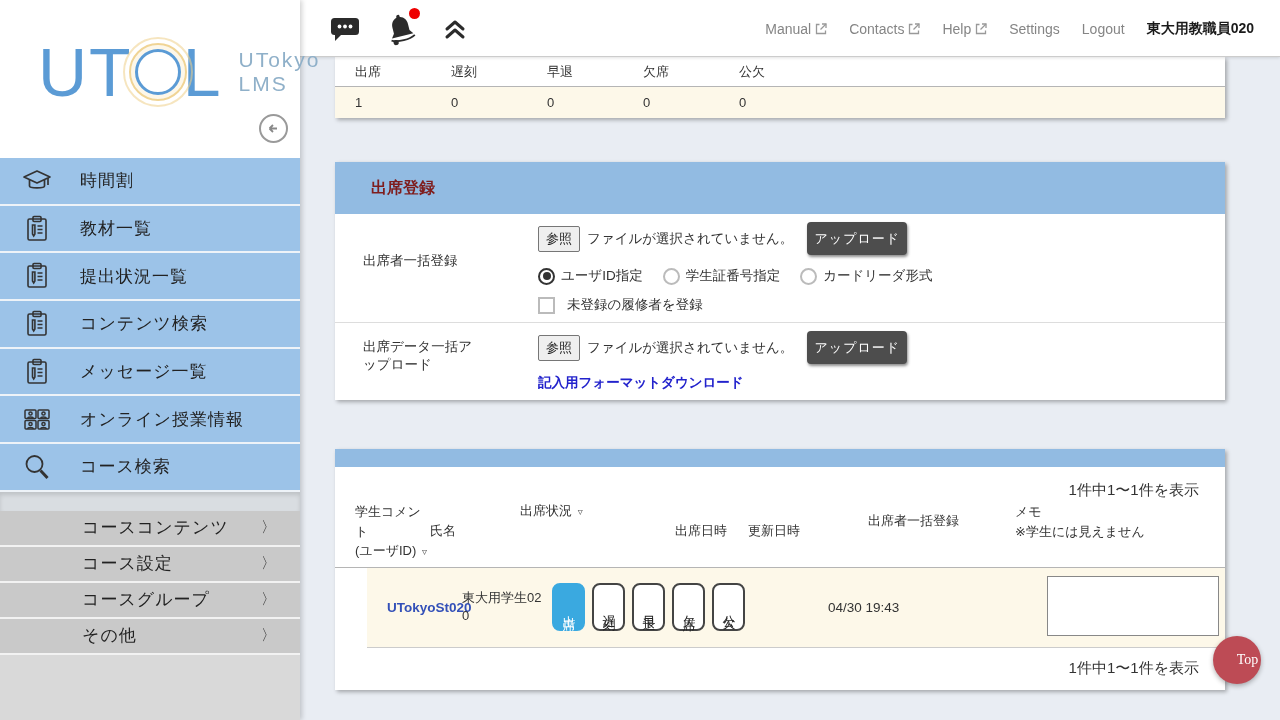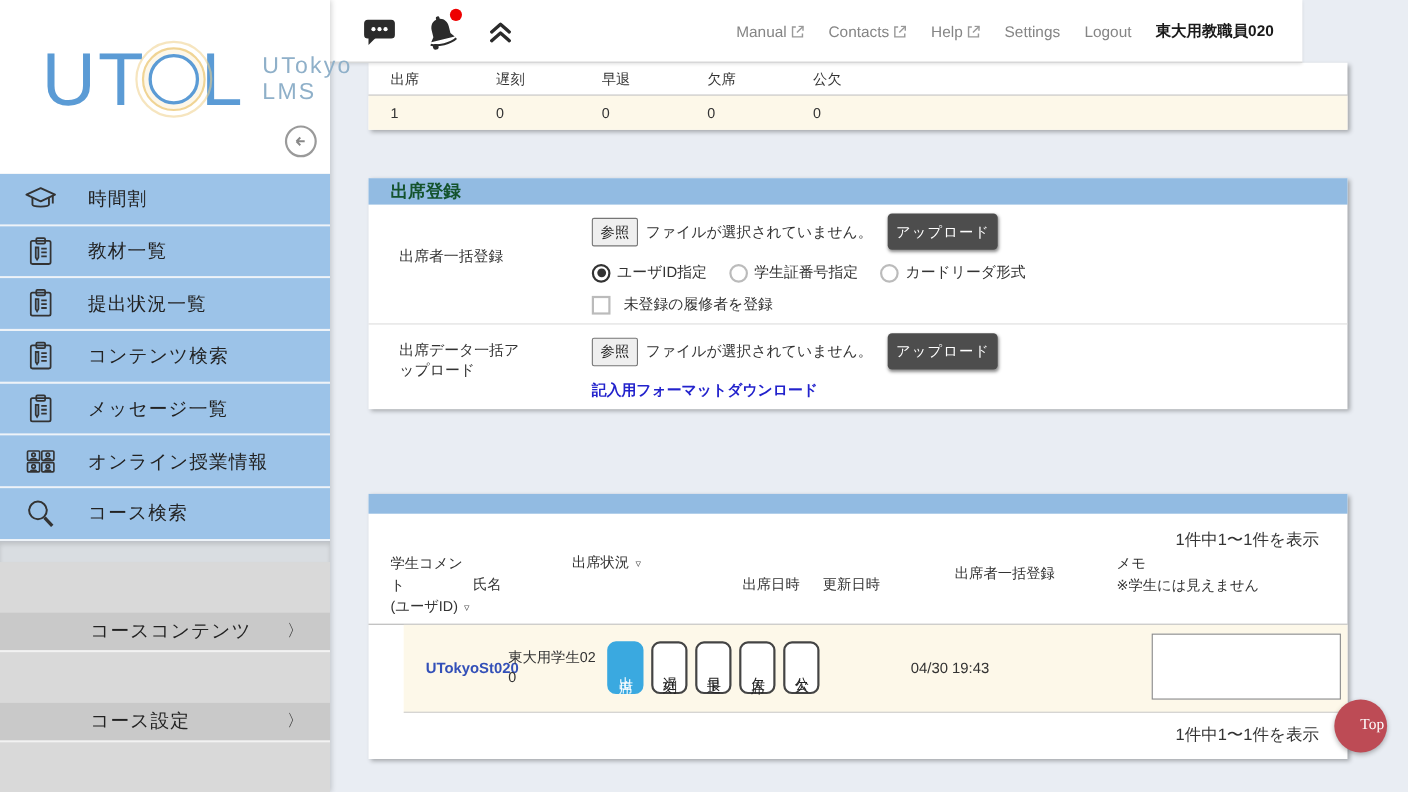--- a/index.html
+++ b/index.html
@@ -15,47 +15,47 @@
   .logo-o::before, .logo-o::after { content:""; position:absolute; border-radius:50%; border:2px solid #eecf8a; }
   .logo-o::before { inset:-9px; opacity:.9; }
   .logo-o::after { inset:-15px; opacity:.55; }
   .logo-sub { margin-left:16px; color:#8fb0c9; font-size:21px; line-height:1.15; letter-spacing:2px; }
   .collapse-btn { position:absolute; right:12px; top:114px; width:29px; height:29px; border:2px solid #9a9a9a; border-radius:50%; background:#fff; display:flex; align-items:center; justify-content:center; cursor:pointer; }
   .menu { background:#9cc3e8; }
   .menu-item { display:flex; align-items:center; height:47.7px; border-bottom:2px solid #eef3f8; background:#9cc3e8; padding-left:20px; cursor:pointer; }
   .menu-item .mi-icon { width:34px; height:34px; margin-right:26px; display:flex; align-items:center; justify-content:center; }
   .menu-item .mi-label { font-size:17px; color:#222; letter-spacing:1px; }
   .menu-gap { height:19px; background:#d9dde1; box-shadow:inset 0 3px 4px rgba(0,0,0,.12); }
-  .submenu-item { display:flex; align-items:center; justify-content:space-between; height:36px; border-bottom:2px solid #f2f2f2; background:#c9c9c9; padding:0 24px 0 82px; cursor:pointer;margin-top:46px; }
+  .submenu-item { display:flex; align-items:center; justify-content:space-between; height:36px; border-bottom:2px solid #f2f2f2; background:#c9c9c9; padding:0 24px 0 82px; cursor:pointer; }
   .submenu-item .sm-label { font-size:17px; color:#222; letter-spacing:1px; }
   .submenu-item .sm-chev { color:#333; font-size:15px; }
 
   
-  .topbar { position:absolute; left:300px; top:0; width:884px; height:57px; background:#fff; border-bottom:1px solid #ccc; box-shadow:0 1px 3px rgba(0,0,0,.12); z-index:4; }
+  .topbar { position:absolute; left:300px; top:0; width:980px; height:57px; background:#fff; border-bottom:1px solid #ccc; box-shadow:0 1px 3px rgba(0,0,0,.12); z-index:4; }
   .tb-left { position:absolute; left:30px; top:0; height:57px; display:flex; align-items:center; gap:24px; }
   .tb-icon { position:relative; cursor:pointer; display:flex; }
   .bell-dot { position:absolute; right:-2px; top:-4px; width:11px; height:11px; border-radius:50%; background:#ee0000; }
   .tb-right { position:absolute; right:26px; top:0; height:57px; display:flex; align-items:center; gap:22px; }
   .tb-link { color:#858585; font-size:14px; cursor:pointer; display:flex; align-items:center; gap:4px; }
   .tb-user { color:#1a1a1a; font-size:14px; font-weight:bold; }
 
   
   .content { position:absolute; left:300px; top:57px; width:980px; height:663px; }
   .panel { position:absolute; left:35px; width:890px; background:#fff; box-shadow:2px 2px 4px rgba(0,0,0,.3); }
 
   
   .summary { top:0; }
   .sum-row { display:flex; }
   .sum-head { height:30px; align-items:center; border-bottom:1px solid #b5b5b5; }
   .sum-vals { height:31px; align-items:center; background:#fdf8e9; }
   .sum-cell { width:96px; padding-left:20px; font-size:13px; color:#333; }
 
   
   .reg { top:105px; }
-  .reg-header { height:24px; background:#92bbe2; display:flex; align-items:center; padding-left:20px; font-size:16px; font-weight:bold; color:#14532d; }
+  .reg-header { height:52px; background:#92bbe2; display:flex; align-items:center; padding-left:36px; font-size:16px; font-weight:bold; color:#7f1d1d; }
   .reg-row { display:flex; border-bottom:1px solid #ddd; }
   .reg-label { width:203px; padding:15px 10px 10px 28px; font-size:13.5px; color:#333; line-height:1.35; }
   .reg-ctrl { flex:1; padding:8px 0 8px 0; }
   .btn-dark { background:#4d4d4d; color:#fff; border:none; border-radius:4px; font-size:13px; letter-spacing:1px; cursor:pointer; box-shadow:1px 2px 3px rgba(0,0,0,.45); font-family:inherit; }
   .btn-download { width:118px; height:28px; margin-top:6px; }
   .btn-upload { width:100px; height:33px; margin-left:14px; }
   .btn-browse { background:#efefef; border:1px solid #767676; border-radius:2px; font-size:13px; color:#222; padding:3px 7px; cursor:pointer; font-family:inherit; }
   .file-line { display:flex; align-items:center; }
   .file-text { font-size:13.5px; color:#333; margin-left:7px; }
   .radio-line { display:flex; align-items:center; margin-top:12px; gap:6px; }

